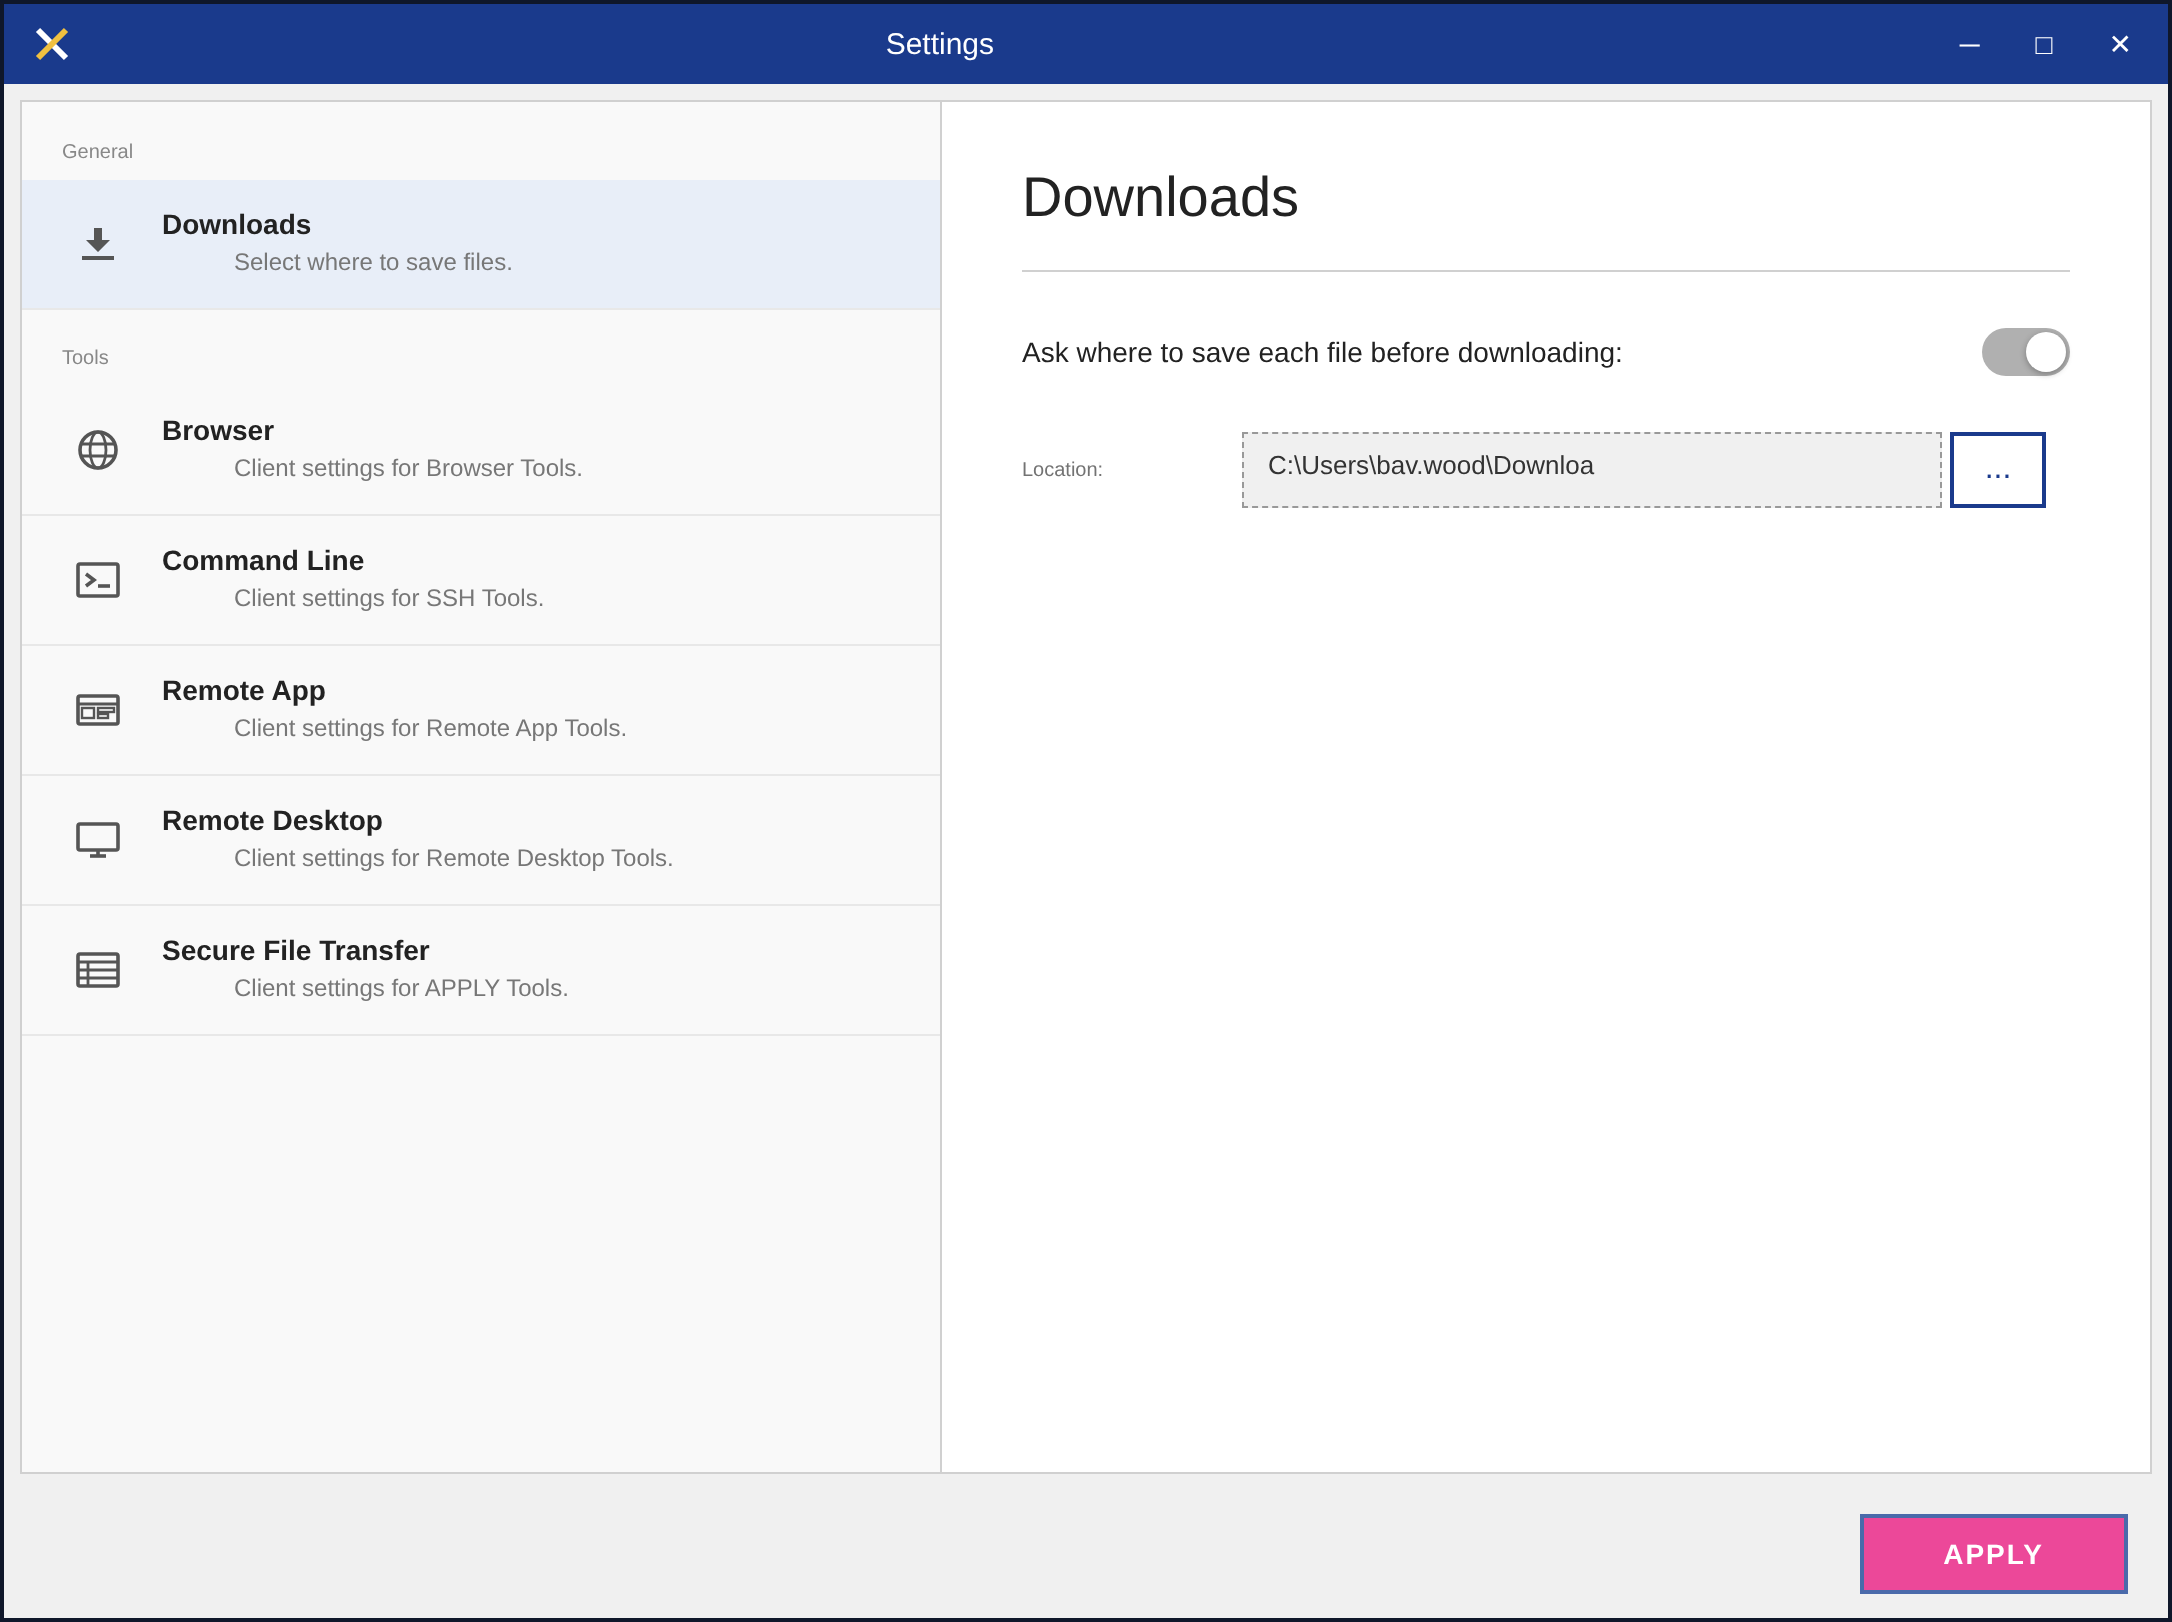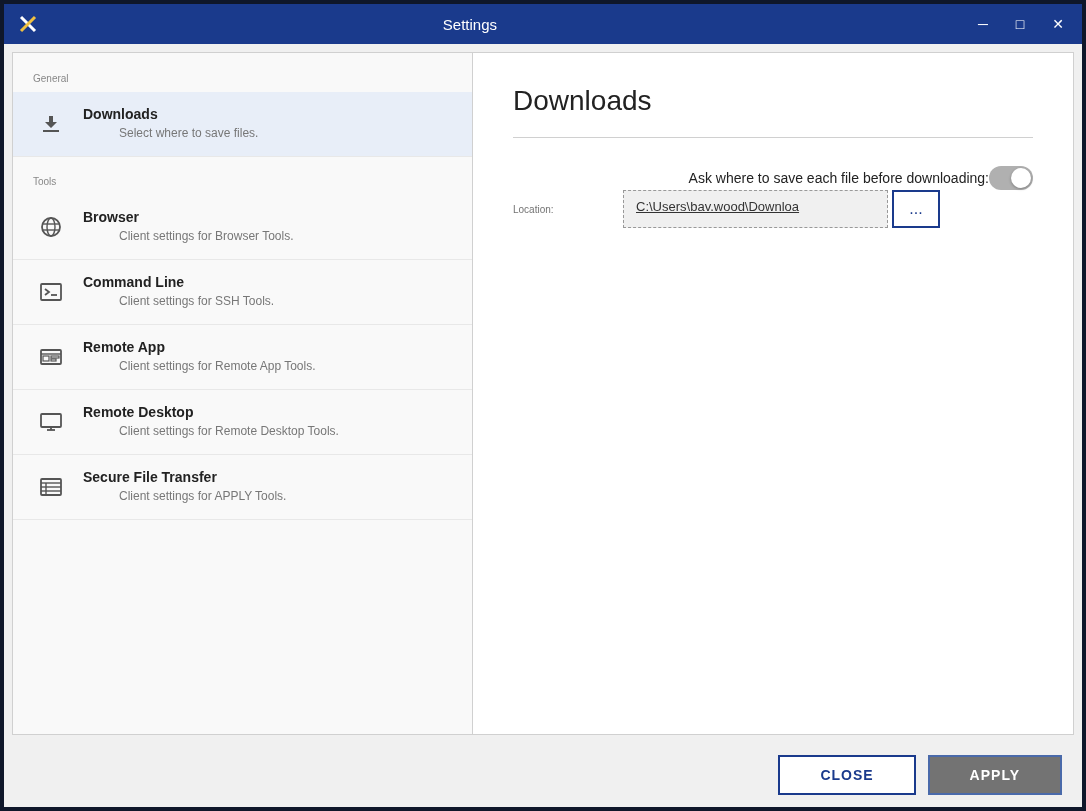--- a/index.html
+++ b/index.html
@@ -12,21 +12,21 @@
       display: flex;
       align-items: center;
       justify-content: center;
     }
     .window {
       width: 1086px;
       height: 811px;
       background: #f0f0f0;
       display: flex;
       flex-direction: column;
-      border: 4px solid #0f172a;
+      border: 2px solid #0f172a;
     }
     .titlebar {
       background: #1a3a8c;
       color: white;
       display: flex;
       align-items: center;
       justify-content: space-between;
       height: 40px;
       padding: 0 12px;
       flex-shrink: 0;
@@ -136,21 +136,21 @@
       margin-bottom: 20px;
     }
     .divider {
       border: none;
       border-top: 1px solid #d0d0d0;
       margin-bottom: 28px;
     }
     .setting-row {
       display: flex;
       align-items: center;
-      text-align: right;
+      margin-bottom: 28px;
     }
     .setting-label {
       font-size: 14px;
       color: #222;
       flex: 1;
     }
     .toggle-switch {
       width: 44px;
       height: 24px;
       background: #b0b0b0;
@@ -178,25 +178,24 @@
       color: #737373;
       margin-right: 20px;
       width: 90px;
     }
     .location-path-box {
       border: 1px dashed #999;
       background: #f0f0f0;
       padding: 8px 12px;
       font-size: 13px;
       color: #333;
-      width: 265px;
+      width: 350px;
       height: 38px;
       overflow: hidden;
       white-space: nowrap;
-      text-decoration: underline;
     }
     .location-browse-btn {
       width: 48px;
       height: 38px;
       border: 2px solid #1a3a8c;
       background: white;
       color: #1a3a8c;
       font-size: 16px;
       cursor: pointer;
       display: flex;
@@ -221,21 +220,21 @@
       background: white;
       color: #1a3a8c;
       font-size: 14px;
       font-weight: 700;
       cursor: pointer;
       letter-spacing: 1px;
     }
     .btn-apply {
       padding: 10px 40px;
       border: 2px solid #4a6aaa;
-      background: #737373;
+      background: #ec4899;
       color: white;
       font-size: 14px;
       font-weight: 700;
       cursor: pointer;
       letter-spacing: 1px;
     }
 
     
     .icon-download svg, .icon-browser svg, .icon-cmdline svg,
     .icon-remote svg, .icon-remoteapp svg, .icon-sftp svg {
@@ -377,16 +376,15 @@
 
       <div class="location-row">
         <span class="location-label">Location:</span>
         <div class="location-path-box">C:\Users\bav.wood\Downloa</div>
         <button class="location-browse-btn">...</button>
       </div>
     </div>
   </div>
 
   <div class="footer">
-    <button class="btn-close">CLOSE</button>
     <button class="btn-apply">APPLY</button>
   </div>
 </div>
 
 </body></html>

